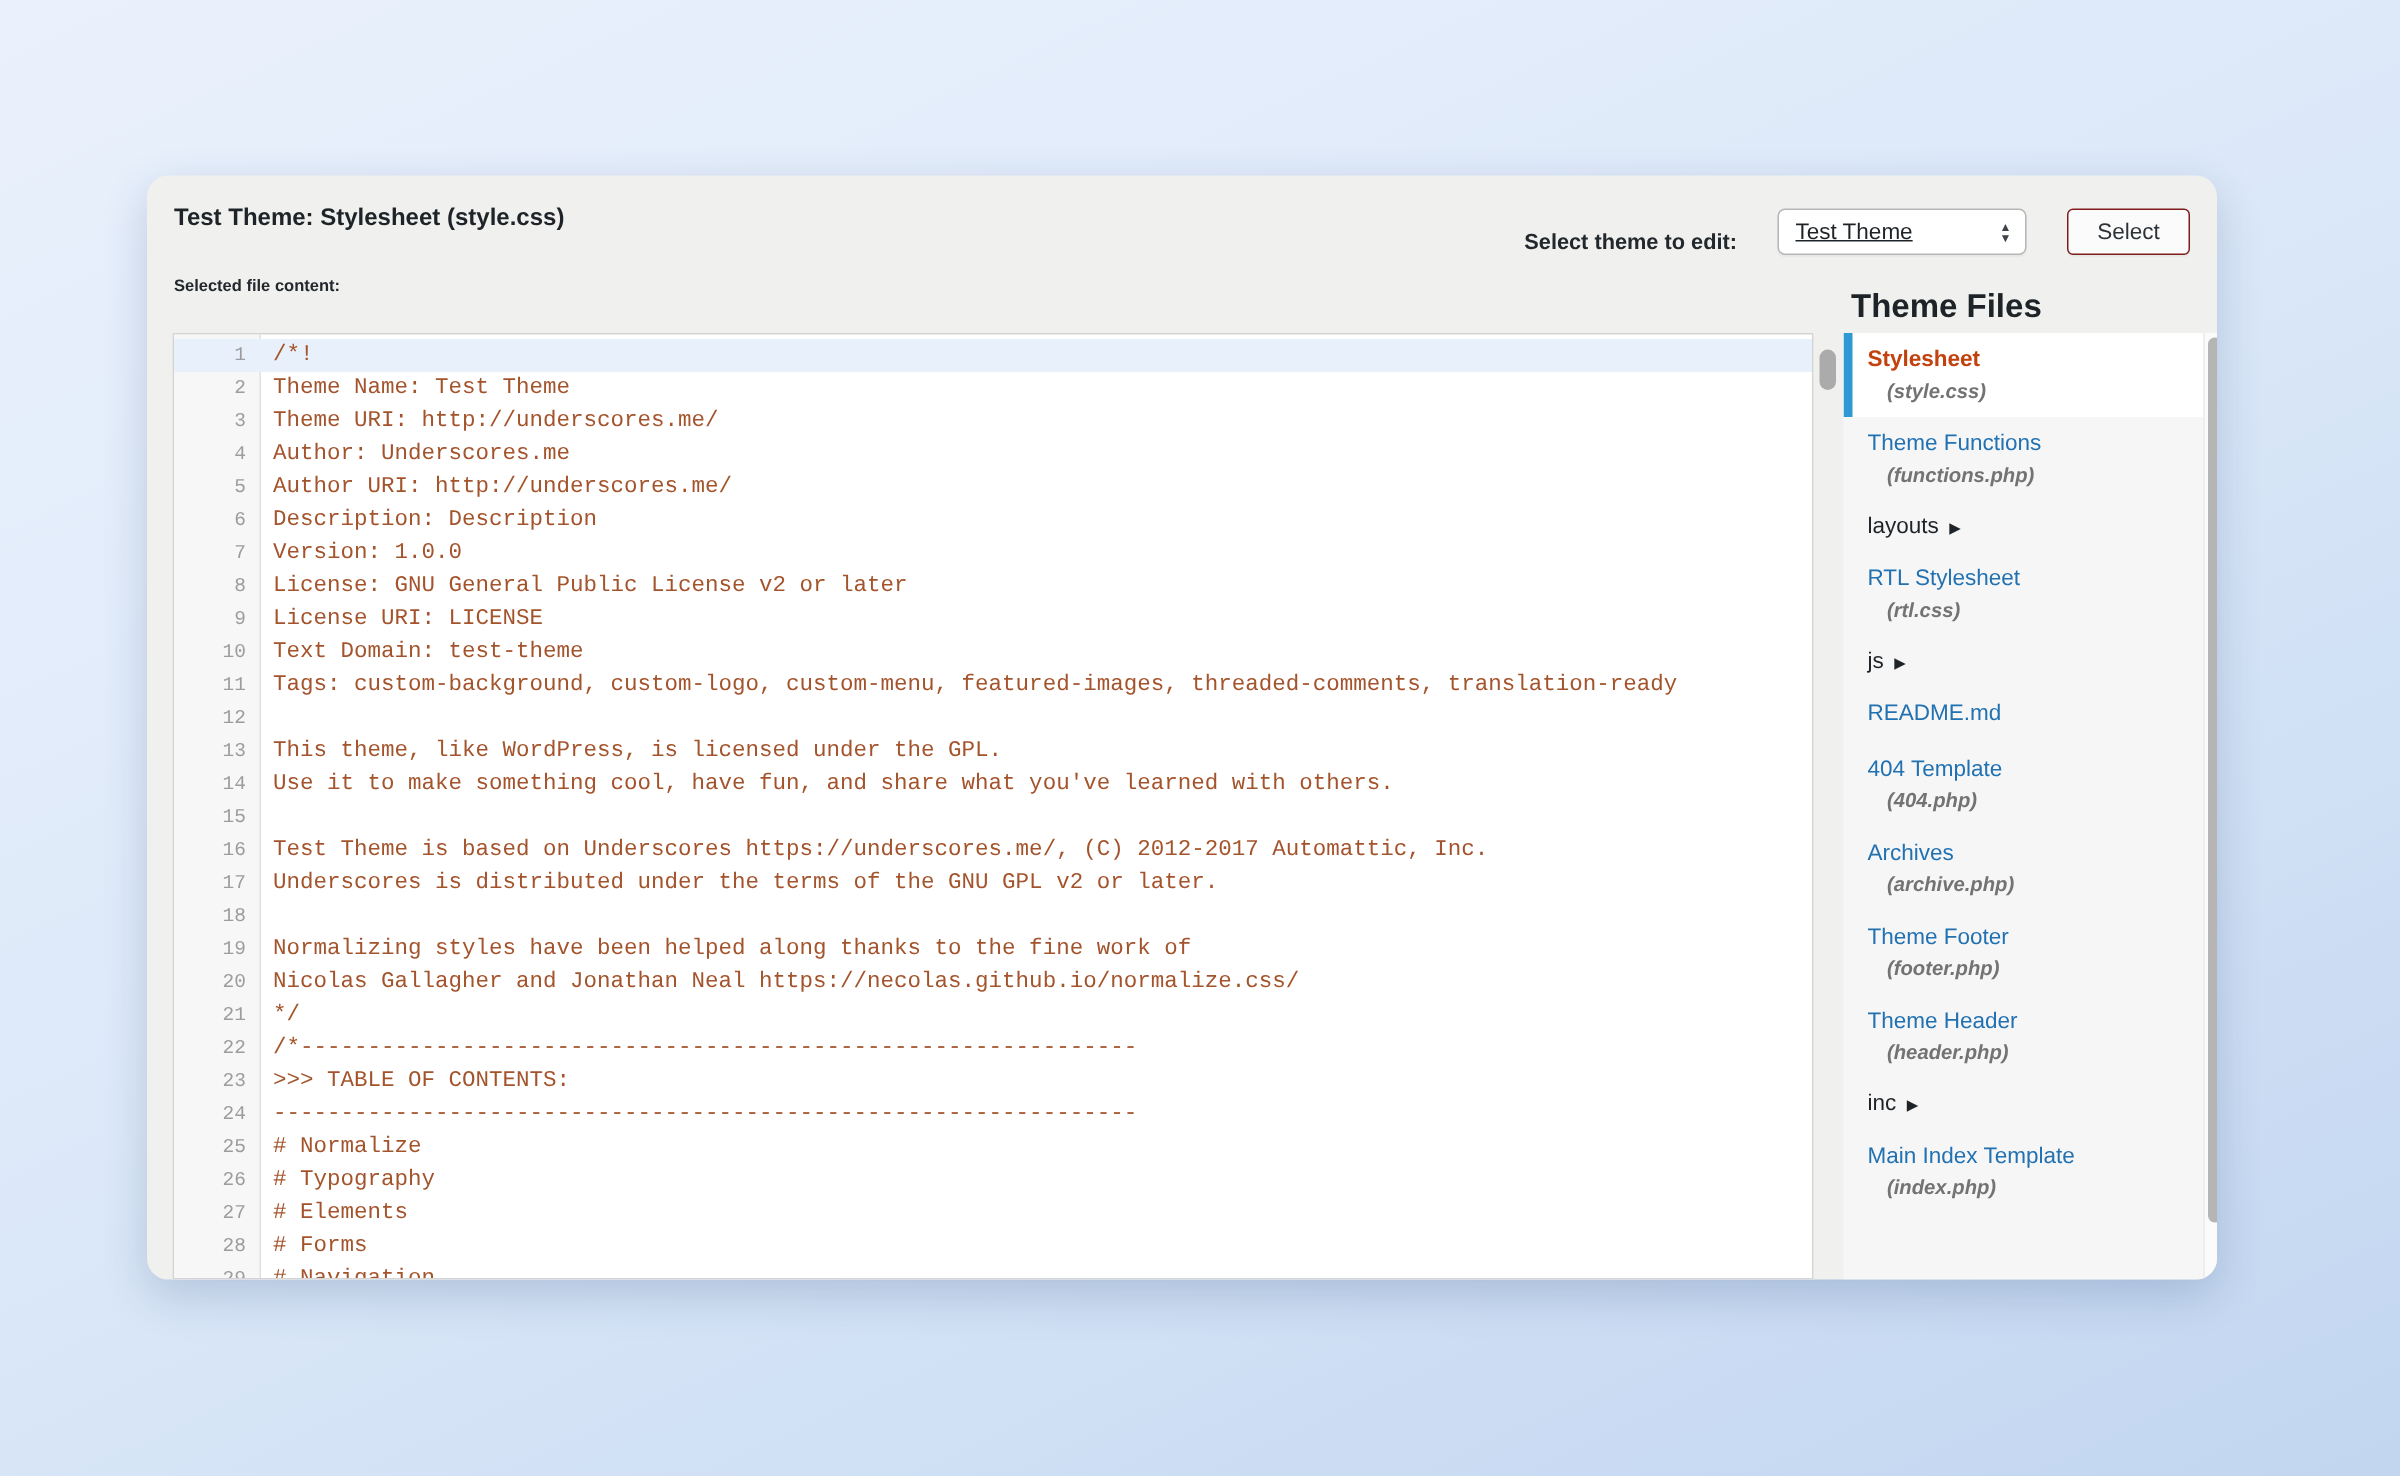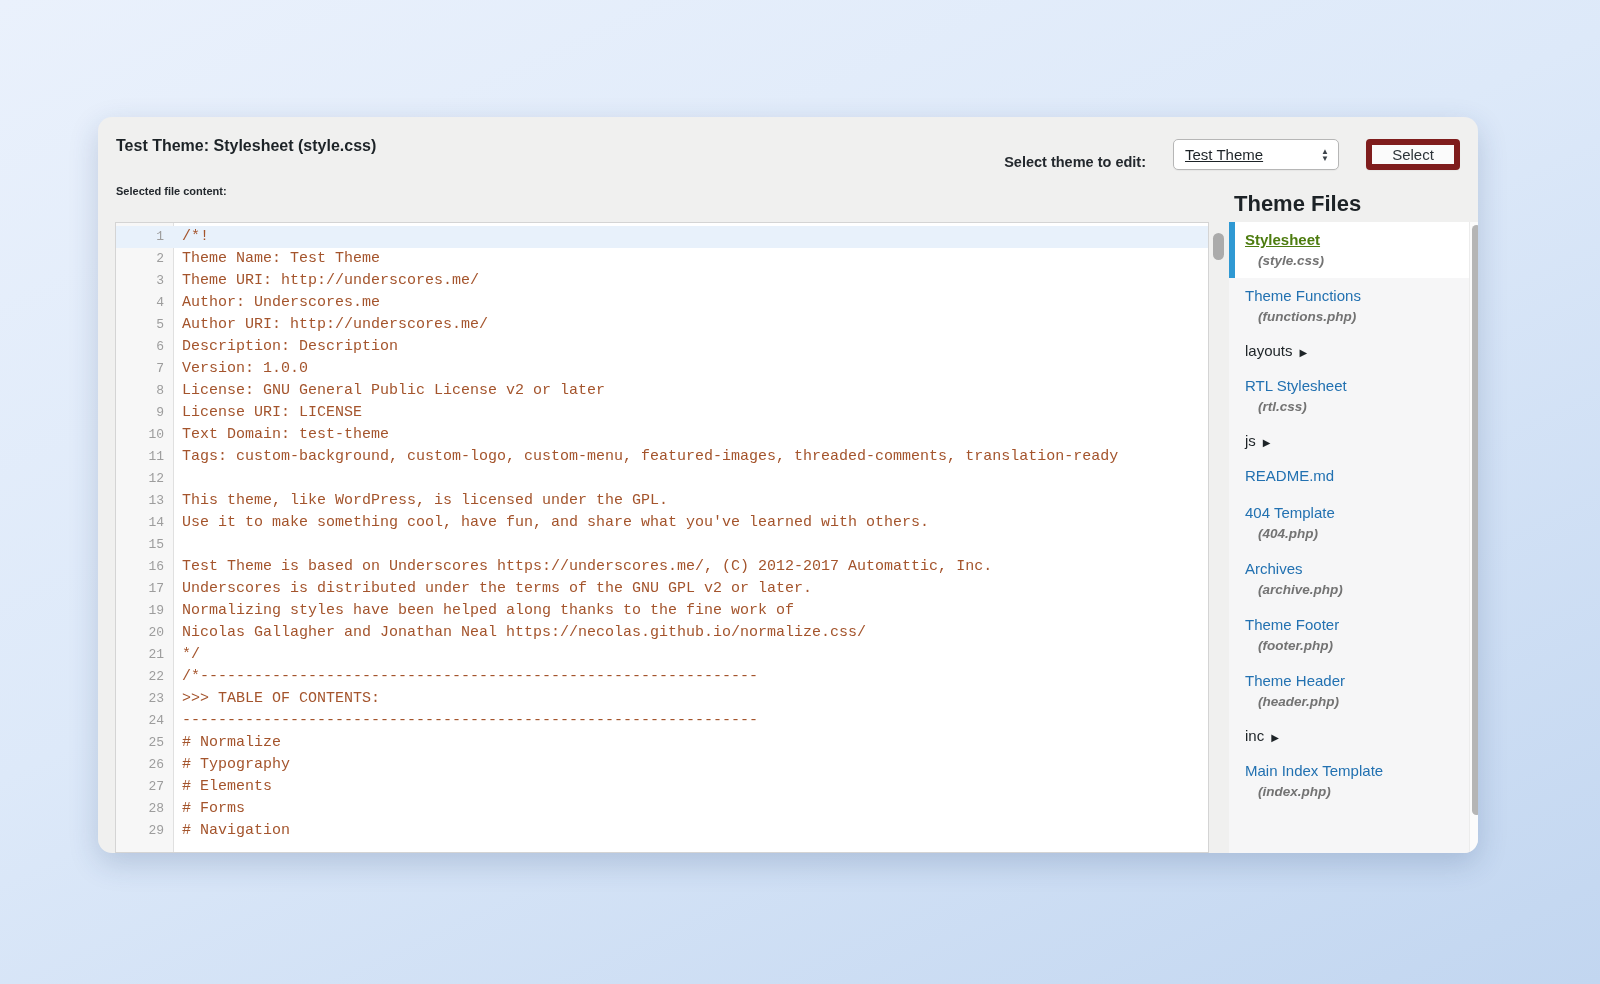--- a/index.html
+++ b/index.html
@@ -22,21 +22,21 @@
   .selector-label{font-size:14.5px;font-weight:700;color:#23282d;}
   .theme-select{
     width:166px;height:31px;box-sizing:border-box;background:#ffffff;border:1px solid #b6b6b6;
     border-radius:5px;display:flex;align-items:center;padding-left:11px;cursor:default;
     box-shadow:0 1px 1px rgba(0,0,0,0.04);
   }
   .theme-select-value{font-size:15px;color:#1d2327;text-decoration:underline;}
   .select-caret{display:flex;flex-direction:column;align-items:center;margin-left:auto;margin-right:9px;
     color:#3c434a;font-size:8px;line-height:7px;letter-spacing:0;}
   .select-btn{
-    width:94px;height:31px;box-sizing:border-box;background:#fbfbfb;border:6px solid #7f1d1d;
+    width:82px;height:31px;box-sizing:border-box;background:#fbfbfb;border:1px solid #7f1d1d;
     border-radius:4px;display:flex;align-items:center;justify-content:center;
     font-size:15px;color:#2c3338;cursor:pointer;box-shadow:0 1px 1px rgba(0,0,0,0.04);
   }
   .selected-file-label{
     position:absolute;left:18px;top:68px;font-size:11px;font-weight:700;color:#23282d;
   }
   
   .editor{
     position:absolute;left:17px;top:105px;width:1094px;height:631px;box-sizing:border-box;
     background:#ffffff;border:1px solid #d4d4d4;overflow:hidden;
@@ -61,21 +61,21 @@
   
   .tf-heading{
     position:absolute;left:1136px;top:74px;font-size:22px;font-weight:700;color:#1d2327;
   }
   .tf-panel{
     position:absolute;left:1131px;top:105px;width:240px;height:631px;background:#f6f6f7;overflow:hidden;
   }
   .tf-item{padding:9px 10px 10px 16px;}
   .tf-item.active{background:#ffffff;border-left:6px solid #2f99d3;padding-left:10px;}
   .tf-link{font-size:15px;color:#2271b1;text-decoration:none;cursor:pointer;}
-  .tf-item.active .tf-link{font-weight:700;color:#4d7c0f;text-decoration:underline;}
+  .tf-item.active .tf-link{font-weight:700;color:#c2410c;}
   .tf-file{margin:4px 0 0 13px;font-size:13.5px;font-style:italic;font-weight:700;color:#737373;}
   .tf-folder{padding:8px 10px 9px 16px;font-size:15px;color:#1d2327;cursor:pointer;}
   .tf-arrow{font-size:10px;margin-left:7px;color:#1d2327;}
   .tf-scroll-track{
     position:absolute;left:1371px;top:105px;width:12px;height:631px;background:#fbfbfb;border-left:1px solid #ececec;
   }
   .tf-scroll-thumb{
     position:absolute;left:1.5px;top:3px;width:9px;height:590px;border-radius:5px;background:#b5b5b5;
   }
 </style>
@@ -164,20 +164,24 @@
             <span class="cm-ln">15</span>
             <span class="cm-tx"></span>
           </div>
           <div class="cm-row">
             <span class="cm-ln">16</span>
             <span class="cm-tx">Test Theme is based on Underscores https://underscores.me/, (C) 2012-2017 Automattic, Inc.</span>
           </div>
           <div class="cm-row">
             <span class="cm-ln">17</span>
             <span class="cm-tx">Underscores is distributed under the terms of the GNU GPL v2 or later.</span>
+          </div>
+          <div class="cm-row">
+            <span class="cm-ln">18</span>
+            <span class="cm-tx"></span>
           </div>
           <div class="cm-row">
             <span class="cm-ln">19</span>
             <span class="cm-tx">Normalizing styles have been helped along thanks to the fine work of</span>
           </div>
           <div class="cm-row">
             <span class="cm-ln">20</span>
             <span class="cm-tx">Nicolas Gallagher and Jonathan Neal https://necolas.github.io/normalize.css/</span>
           </div>
           <div class="cm-row">

